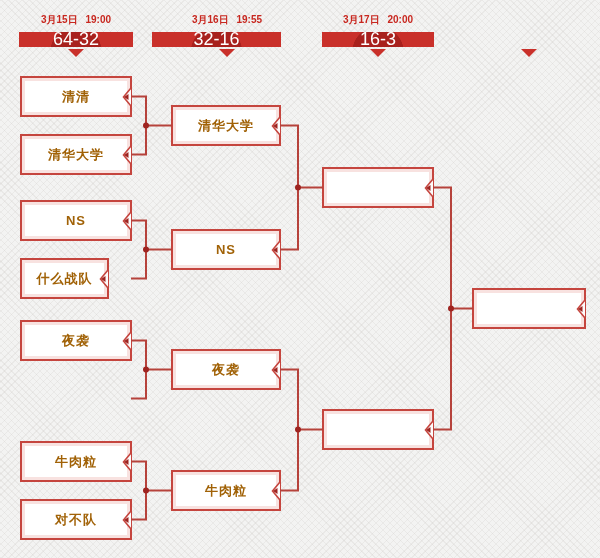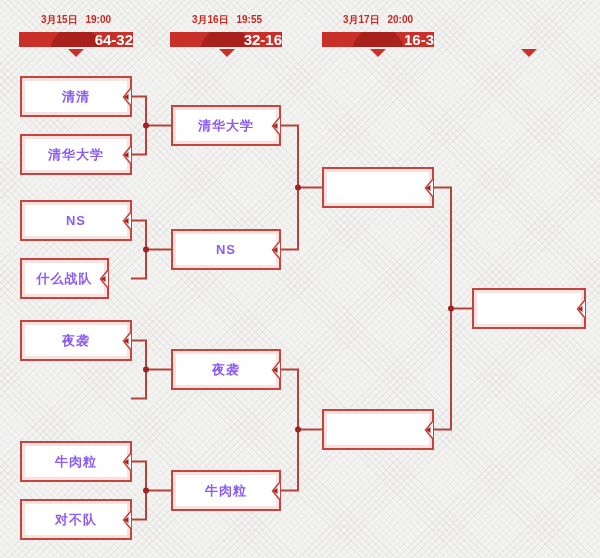--- a/index.html
+++ b/index.html
@@ -16,38 +16,38 @@
       repeating-linear-gradient(45deg,  rgba(200,196,192,0.22) 0 1px, transparent 1px 5px),
       repeating-linear-gradient(135deg, rgba(200,196,192,0.22) 0 1px, transparent 1px 5px);
   }
   .date {
     position:absolute; top:11px; height:18px; line-height:18px;
     text-align:center; color:#c8271f; font-size:10px; font-weight:bold;
     word-spacing:5px; white-space:nowrap;
   }
   .banner {
     position:absolute; top:32px; height:15px; line-height:15px;
-    text-align:right; color:#ffffff; font-size:15px; font-weight:bold;
+    text-align:center; color:#ffffff; font-size:18px; font-weight:normal;
     background-color:#c9302a;
     background-image: radial-gradient(circle 26px at 50% 135%, #a8211d 0 98%, rgba(0,0,0,0) 100%);
   }
   .tri {
     position:absolute; top:49px; width:0; height:0;
     border-left:8px solid transparent; border-right:8px solid transparent;
     border-top:8px solid #c9302a;
   }
   .box {
     position:absolute; height:41px; box-sizing:border-box;
     background:#fff;
     border:2px solid #c5453e;
     box-shadow: inset 0 0 0 3px #f8e2e0;
     display:flex; align-items:center; justify-content:center;
   }
   .team {
-    color:#8b5cf6; font-size:13px; font-weight:bold; white-space:nowrap;
+    color:#a16207; font-size:13px; font-weight:bold; white-space:nowrap;
     letter-spacing:1px;
     text-align:center;
   }
   .notch {
     position:absolute; right:-2px; top:50%; margin-top:-10px;
     width:13px; height:20px; display:block;
   }
   .notch-cut  { fill:#fdfbfb; stroke:#c5453e; stroke-width:1.6; }
   .notch-arrow{ fill:#9e2420; stroke:none; }
   .wires {
@@ -59,21 +59,21 @@
 </head>
 <body>
 
 <div class="stage">
 
   <div class="date" style="left:19px;width:114px">3月15日 19:00</div>
   <div class="date" style="left:170px;width:114px">3月16日 19:55</div>
   <div class="date" style="left:322px;width:112px">3月17日 20:00</div>
 
   <div class="banner" style="left:19px;width:114px">64-32</div>
-  <div class="banner" style="left:170px;width:112px">32-16</div>
+  <div class="banner" style="left:152px;width:129px">32-16</div>
   <div class="banner" style="left:322px;width:112px">16-3</div>
 
   <div class="tri" style="left:68px"></div>
   <div class="tri" style="left:219px"></div>
   <div class="tri" style="left:370px"></div>
   <div class="tri" style="left:521px"></div>
 
   <div class="box" style="left:20px;top:76px;width:112px">
     <span class="team">清清</span>
     <svg class="notch" viewBox="0 0 13 20">

